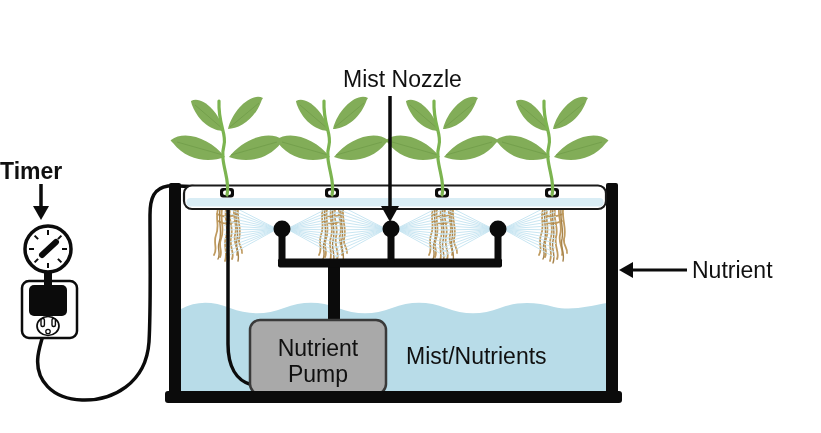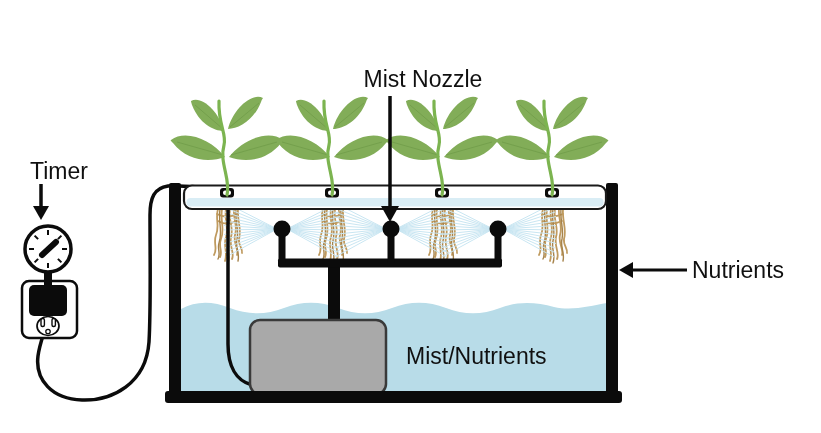--- a/index.html
+++ b/index.html
@@ -11,21 +11,21 @@
     overflow:hidden;
   }
   #diagram-svg{position:absolute;left:0;top:0;}
   .lbl{
     position:absolute;
     color:#101010;
     font-size:23px;
     line-height:26px;
     white-space:nowrap;
   }
-  .lbl.center{text-align:center;}
+  .lbl.center{text-align:left;}
   #pump-label{white-space:normal;text-align:center;}
 </style>
 </head>
 <body>
 
 <div id="stage">
 
   <svg id="diagram-svg" width="821" height="433" viewBox="0 0 821 433">
     <defs>
 
@@ -183,22 +183,23 @@
         <line x1="61.4" y1="262.4" x2="57.9" y2="258.9"></line>
         <line x1="48" y1="268" x2="48" y2="263"></line>
         <line x1="34.6" y1="262.4" x2="38.1" y2="258.9"></line>
         <line x1="29" y1="249" x2="34" y2="249"></line>
         <line x1="34.6" y1="235.6" x2="38.1" y2="239.1"></line>
       </g>
       <line x1="42" y1="255" x2="56" y2="242" stroke="#0b0b0b" stroke-width="6" stroke-linecap="round"></line>
     </g>
   </svg>
 
-  <div class="lbl center" style="left:14px; top:158px; width:90px;">Timer</div>
+  <div class="lbl center" style="left:0; top:158px; width:90px;font-weight:bold;">Timer</div>
 
   <div class="lbl center" style="left:343px; top:66px; width:160px;">Mist Nozzle</div>
 
-  <div class="lbl" style="left:692px; top:257px;">Nutrients</div>
-
+  <div class="lbl" style="left:692px; top:257px;">Nutrient</div>
+
+  <div class="lbl" id="pump-label" style="left:252px; top:335px; width:132px;">Nutrient Pump</div>
 
   <div class="lbl" style="left:406px; top:343px;">Mist/Nutrients</div>
 
 </div>
 
 </body></html>

